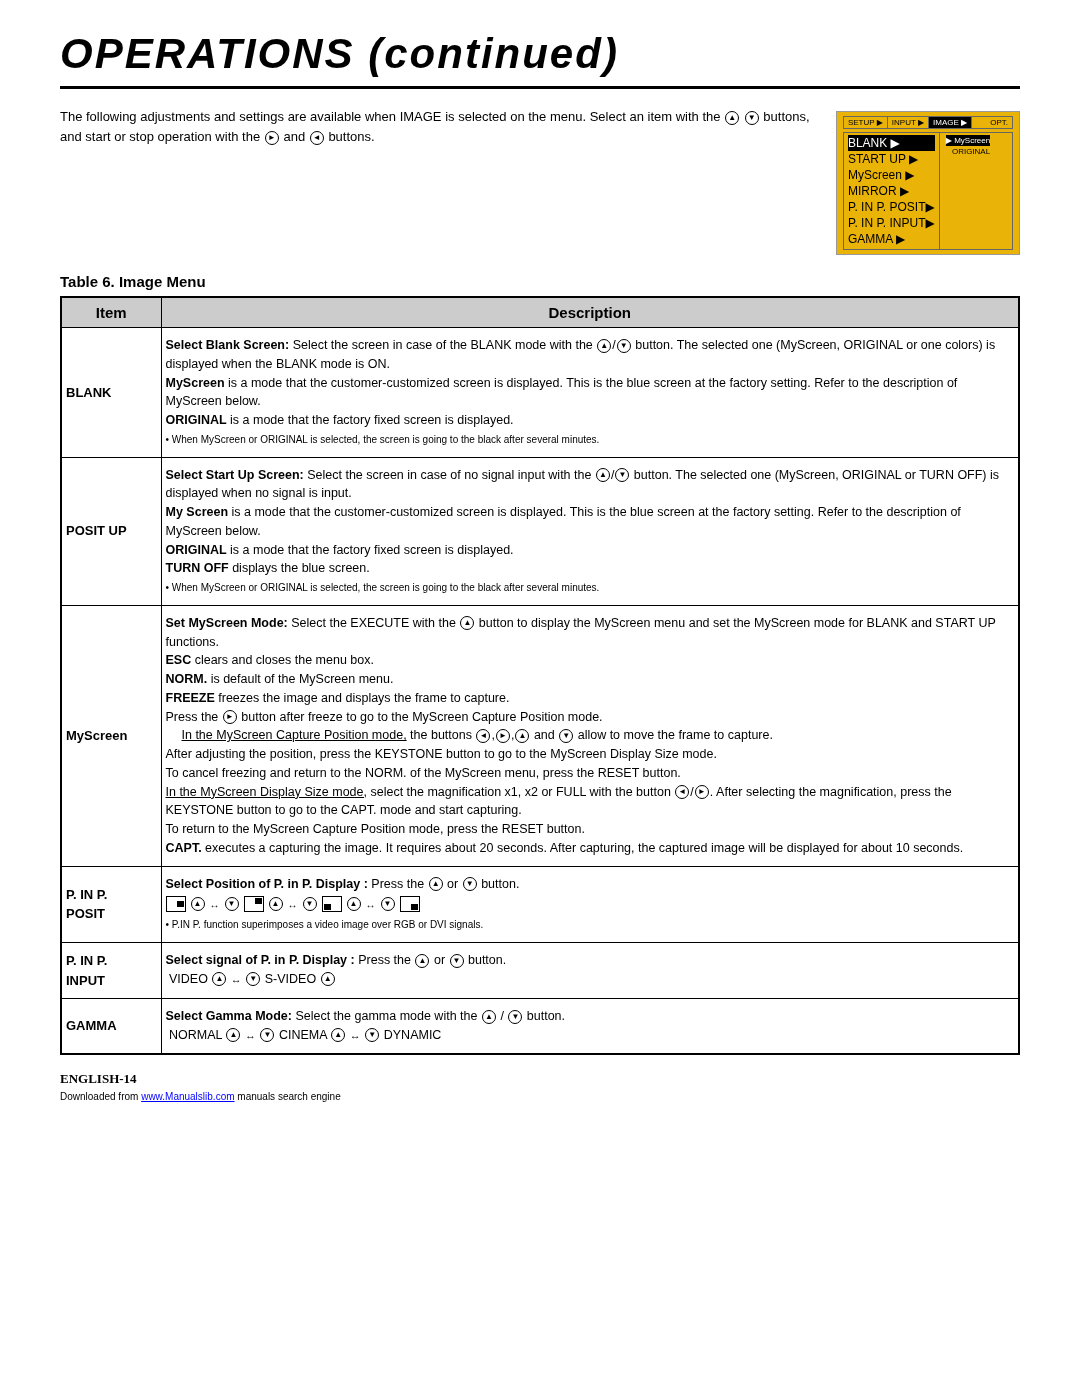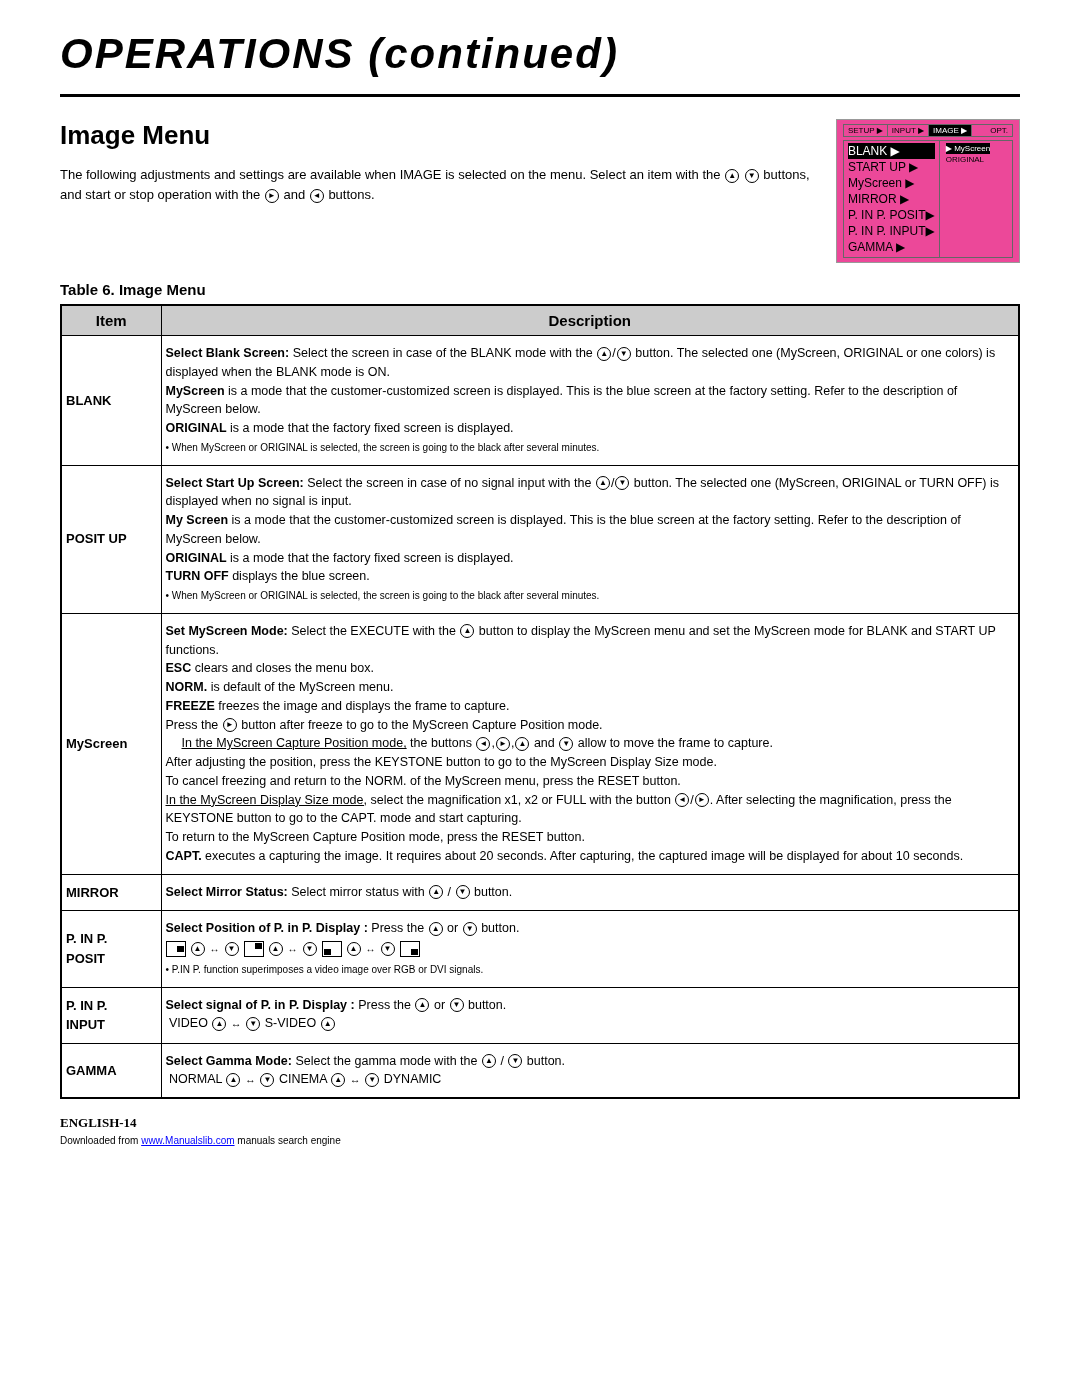--- a/index.html
+++ b/index.html
@@ -10,21 +10,21 @@
       color: #000;
       width: 1080px;
       min-height: 1397px;
       padding: 30px 60px 30px 60px;
     }
 
     
     .page-header {
       border-bottom: 3px solid #000;
       margin-bottom: 18px;
-      padding-bottom: 16px;
+      padding-bottom: 8px;
     }
     .page-header h1 {
       font-size: 42px;
       font-weight: 900;
       font-style: italic;
       letter-spacing: 2px;
       font-family: Arial Black, Arial, sans-serif;
     }
 
     
@@ -47,21 +47,21 @@
       font-size: 13px;
       line-height: 1.55;
     }
 
     
     .menu-diagram {
       border: 1px solid #999;
       padding: 4px 6px;
       font-size: 9px;
       min-width: 160px;
-      background: #ec4899;
+      background: #eab308;
       margin-top: 4px;
     }
     .menu-diagram .menu-tabs {
       display: flex;
       border: 1px solid #666;
       margin-bottom: 3px;
       font-size: 8px;
     }
     .menu-diagram .menu-tabs span {
       padding: 1px 4px;
@@ -85,20 +85,21 @@
       padding: 1px 0;
       white-space: nowrap;
     }
     .menu-diagram .menu-left div.highlighted {
       background: #000;
       color: #fff;
     }
     .menu-diagram .menu-right {
       padding: 2px 6px;
       font-size: 8px;
+      text-align: right;
     }
     .menu-diagram .menu-right div {
       padding: 1px 0;
     }
     .menu-diagram .menu-right div.highlighted {
       background: #000;
       color: #fff;
     }
 
     
@@ -174,21 +175,20 @@
   </style>
 </head>
 <body>
 
 <div class="page-header">
   <h1>OPERATIONS (continued)</h1>
 </div>
 
 <div class="intro-area">
   <div class="intro-text">
-    <div class="section-title">Image Menu</div>
     <p>
       <span>The following adjustments and settings are available when IMAGE is selected on the menu. Select an item with the</span>
       <span> </span>
       <span class="cbtn">▲</span>
       <span> </span>
       <span class="cbtn">▼</span>
       <span>buttons, and start or stop operation with the</span>
       <span> </span>
       <span class="cbtn">►</span>
       <span>and</span>
@@ -281,27 +281,20 @@
         </span><br>
         After adjusting the position, press the KEYSTONE button to go to the MyScreen Display Size mode.<br>
         To cancel freezing and return to the NORM. of the MyScreen menu, press the RESET button.<br>
         <span class="underline">In the MyScreen Display Size mode,</span>
         select the magnification x1, x2 or FULL with the button <span class="cbtn">◄</span>/<span class="cbtn">►</span>. After selecting the magnification, press the KEYSTONE button to go to the CAPT. mode and start capturing.<br>
         To return to the MyScreen Capture Position mode, press the RESET button.<br>
         <span class="desc-bold">CAPT.</span> executes a capturing the image. It requires about 20 seconds. After capturing, the captured image will be displayed for about 10 seconds.
       </td>
     </tr>
 
-    <tr>
-      <td class="item-cell">MIRROR</td>
-      <td>
-        <span class="desc-bold">Select Mirror Status:</span>
-        Select mirror status with <span class="cbtn">▲</span> / <span class="cbtn">▼</span> button.
-      </td>
-    </tr>
 
     <tr>
       <td class="item-cell">P. IN P.<br>POSIT</td>
       <td>
         <span class="desc-bold">Select Position of P. in P. Display :</span>
         Press the <span class="cbtn">▲</span> or <span class="cbtn">▼</span> button.<br>
         
         <span style="display:inline-flex;align-items:center;gap:4px;margin:3px 0;">
           <span style="display:inline-flex;align-items:center;border:1.5px solid #000;width:20px;height:16px;justify-content:flex-end;padding-right:1px;">
               <span style="display:block;background:#000;width:7px;height:6px;"></span>

